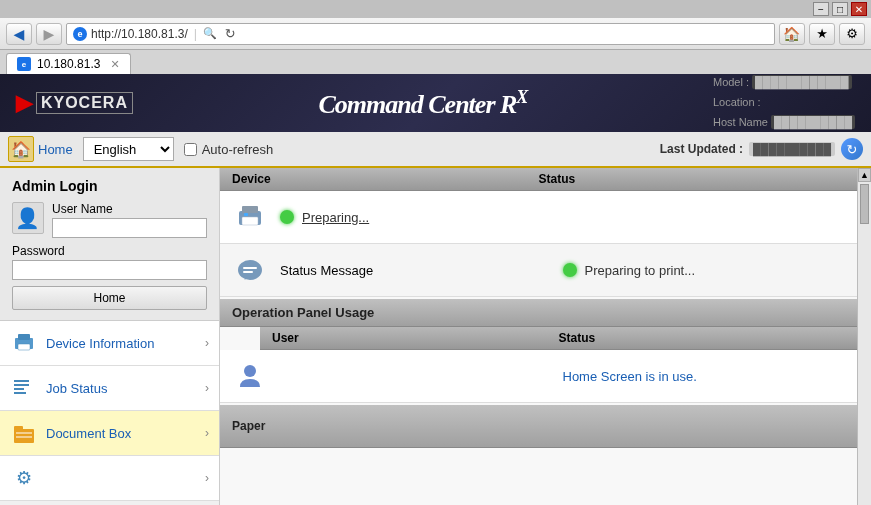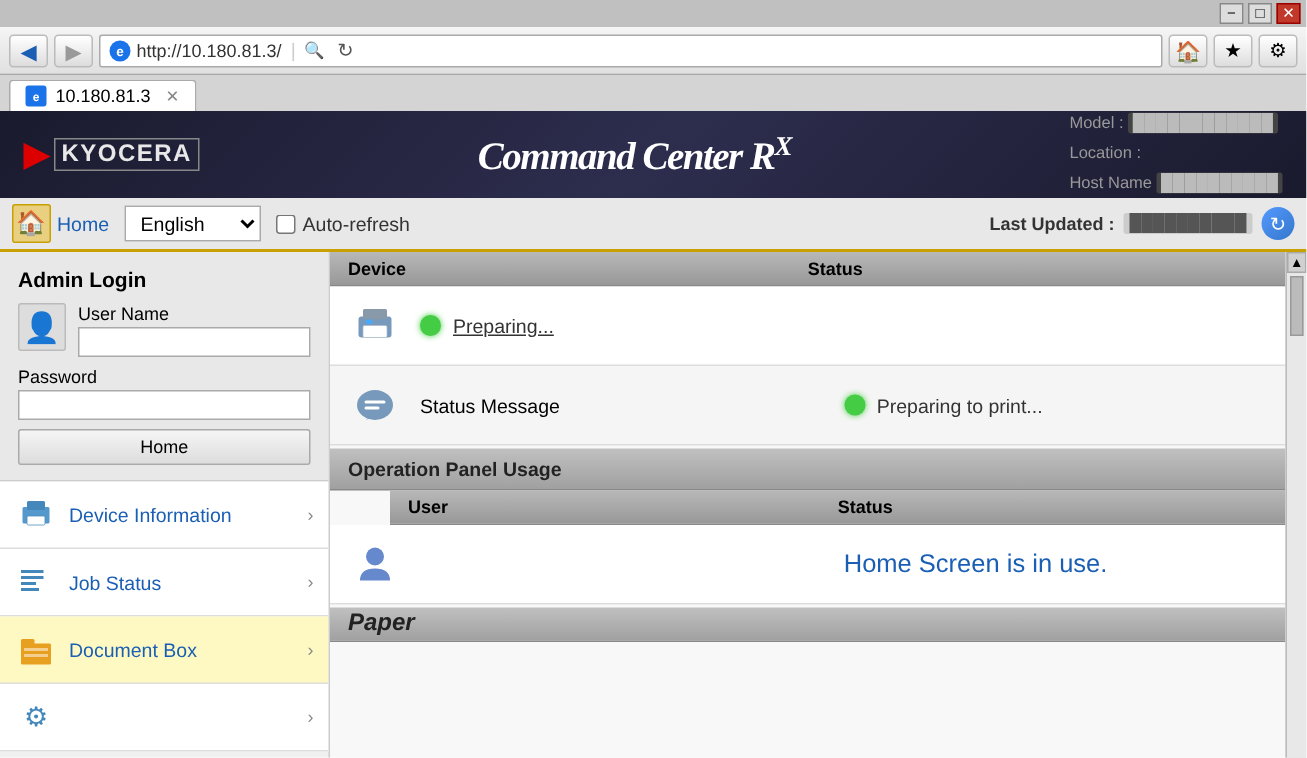--- a/index.html
+++ b/index.html
@@ -188,26 +188,26 @@
         <span style="flex:1;font-weight:bold;font-size:12px;">Status</span>
       </div>
       <div style="display:flex;align-items:center;padding:8px 12px;border-bottom:1px solid #ddd;background:white;min-height:50px;">
         <div style="width:36px;height:36px;margin-right:12px;display:flex;align-items:center;justify-content:center;">
           <svg width="30" height="30" viewBox="0 0 30 30">
             <circle cx="15" cy="10" r="6" fill="#6688cc"></circle>
             <path d="M5 26 Q5 18 15 18 Q25 18 25 26" fill="#6688cc"></path>
           </svg>
         </div>
         <div style="flex:1;"></div>
-        <span style="flex:1;font-size:17px;color:#1a5fb4;">Home Screen is in use.</span>
+        <span style="flex:1;font-size:13px;color:#1a5fb4;">Home Screen is in use.</span>
       </div>
     </div>
 
     <div>
-      <div style="background:linear-gradient(to bottom,#c0c0c0,#a0a0a0);padding:2px 12px;font-weight:bold;font-size:16px;color:#222;border-bottom:1px solid #888;font-style:italic;">Paper</div>
+      <div style="background:linear-gradient(to bottom,#c0c0c0,#a0a0a0);padding:14px 12px;font-weight:bold;font-size:12px;color:#222;border-bottom:1px solid #888;">Paper</div>
     </div>
 
   </div>
 
   <div style="width:14px;background:#d0d0d0;border-left:1px solid #bbb;display:flex;flex-direction:column;flex-shrink:0;">
     <div style="height:14px;display:flex;align-items:center;justify-content:center;background:#d0d0d0;border:1px solid #aaa;cursor:pointer;font-size:9px;">▲</div>
     <div style="flex:1;background:#e8e8e8;">
       <div style="height:40px;background:#bbb;border:1px solid #999;margin:2px;cursor:pointer;"></div>
     </div>
 

